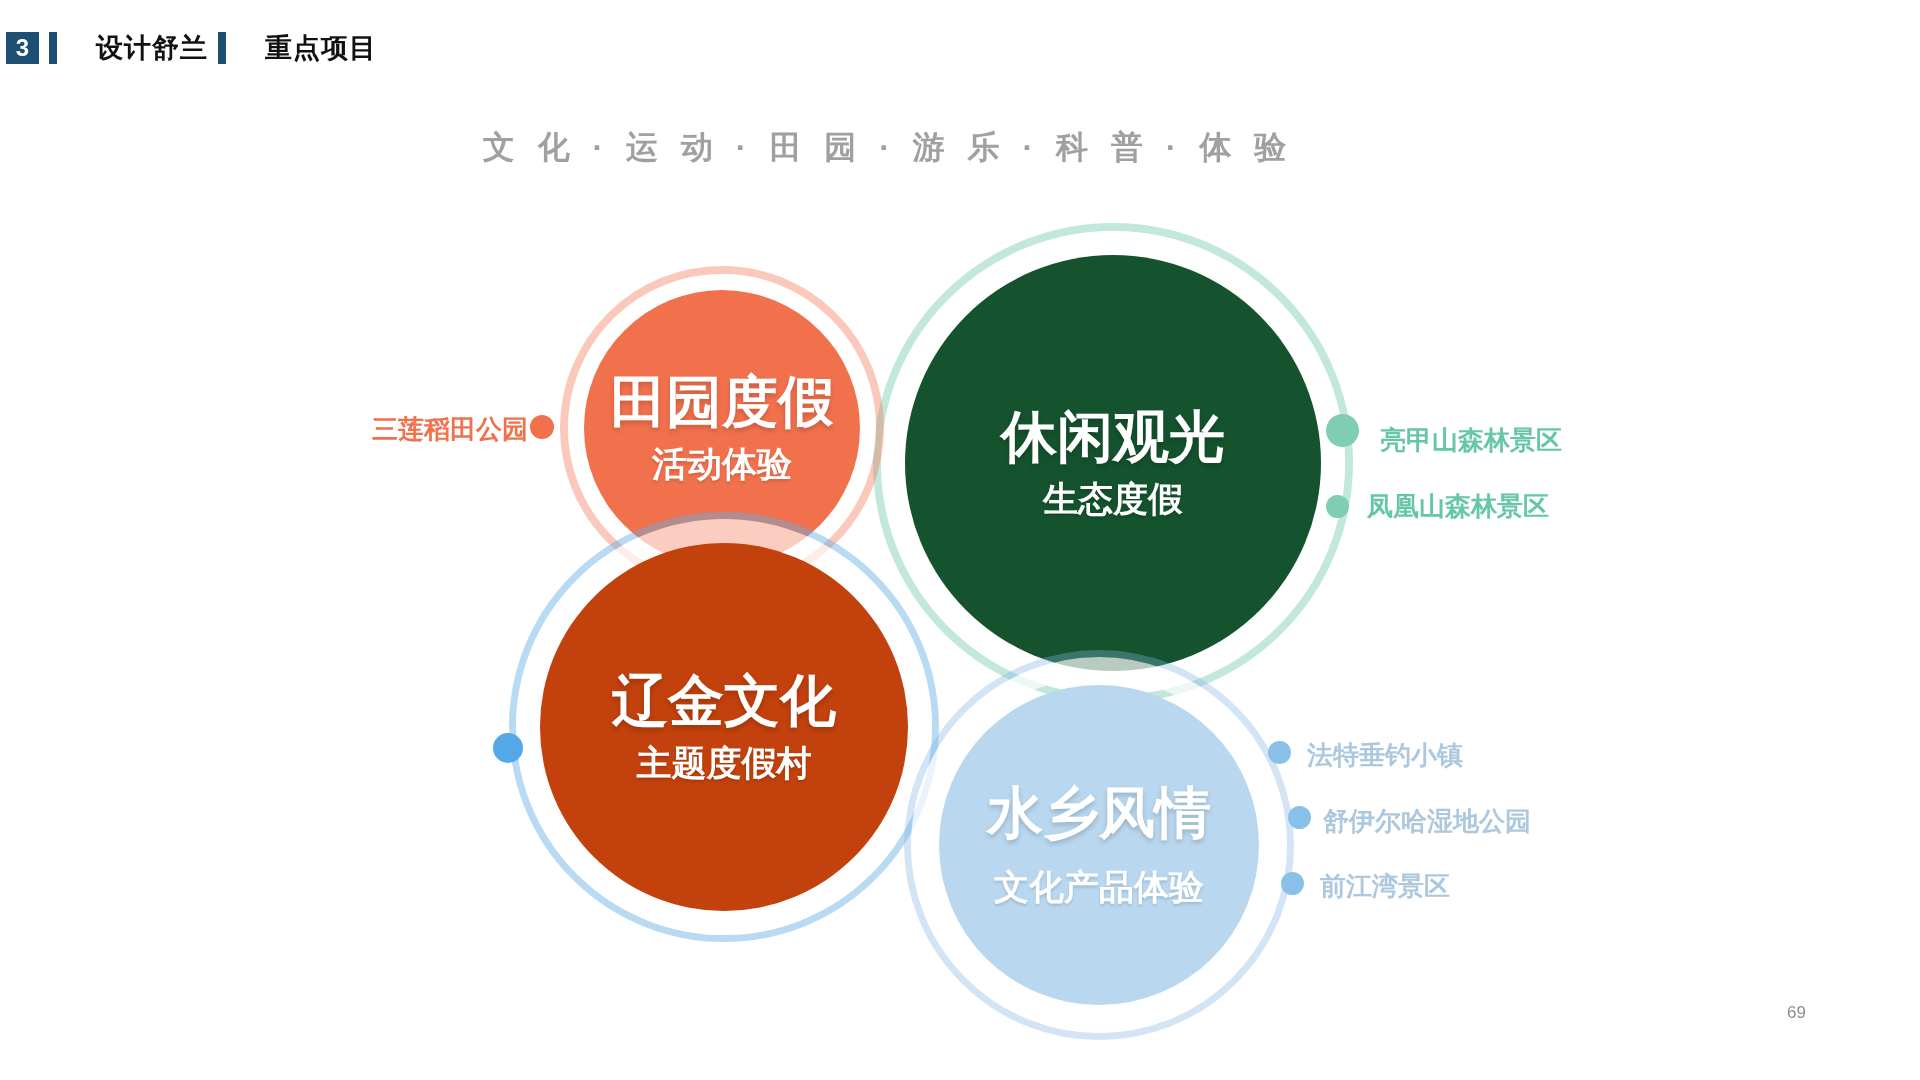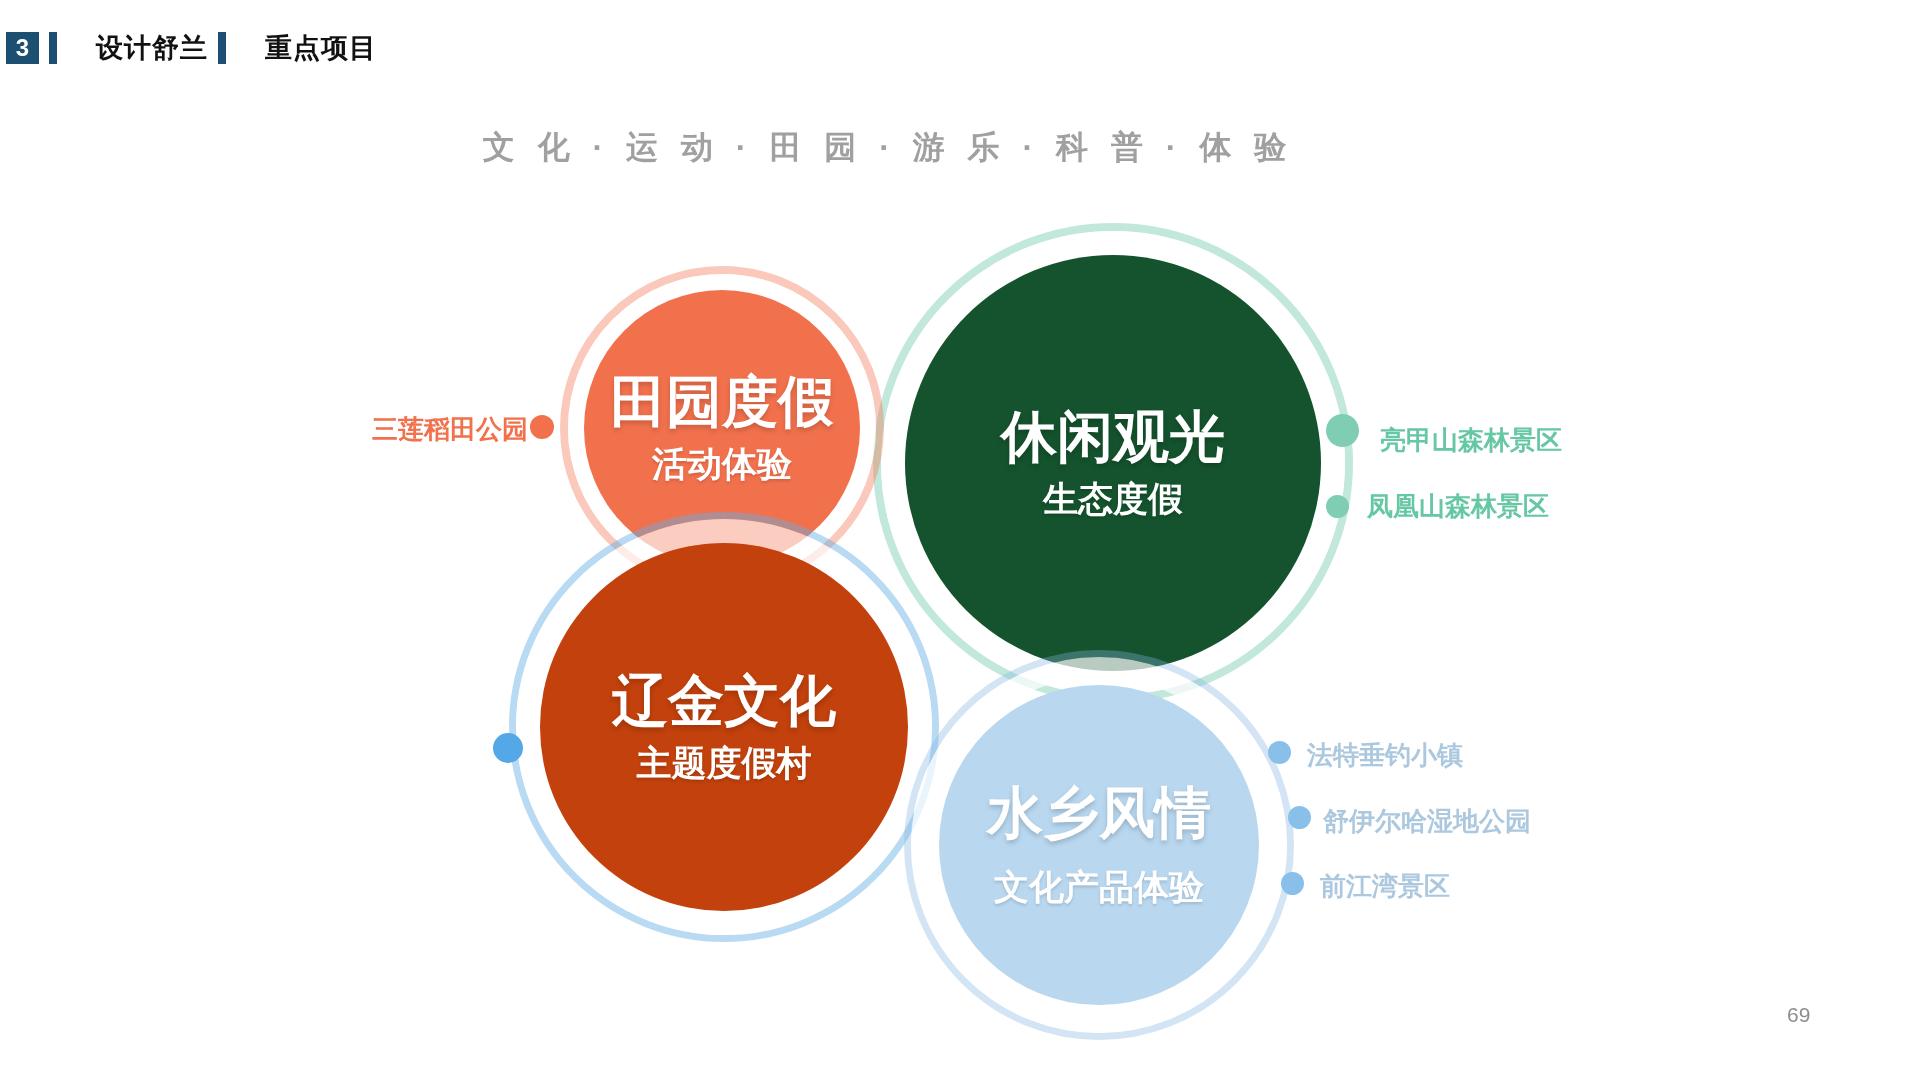--- a/index.html
+++ b/index.html
@@ -49,21 +49,21 @@
   .sat-orange{color:#F1714C;}
   .sat-blue{color:#3C9FE2;}
   .sat-teal{color:#66C7A4;}
   .sat-lblue{color:#ACC8DE;}
 
   .dot-orange{background:#F1714C;}
   .dot-blue{background:#54A8E8;}
   .dot-teal{background:#7FCDB2;}
   .dot-lblue{background:#88C0EA;}
 
-  .pagenum{position:absolute;left:1787px;top:1003px;font-size:21px;color:#8E8E8E;}
+  .pagenum{position:absolute;left:1787px;top:1003px;font-size:17px;color:#8E8E8E;}
 </style>
 </head>
 <body>
 
 <div class="slide">
 
   <div class="hdr">
     <div class="hdr-badge">3</div>
     <div class="hdr-bar"></div>
     <div class="hdr-txt">设计舒兰</div>

